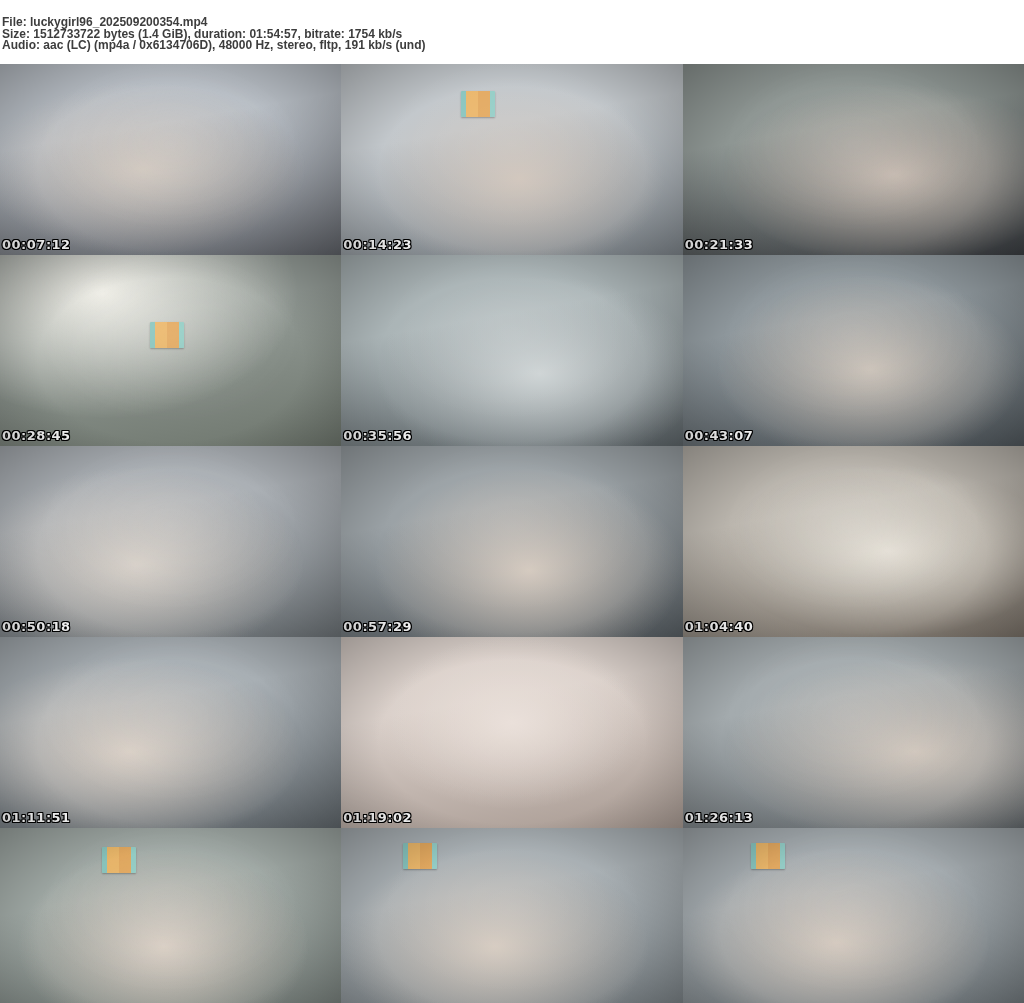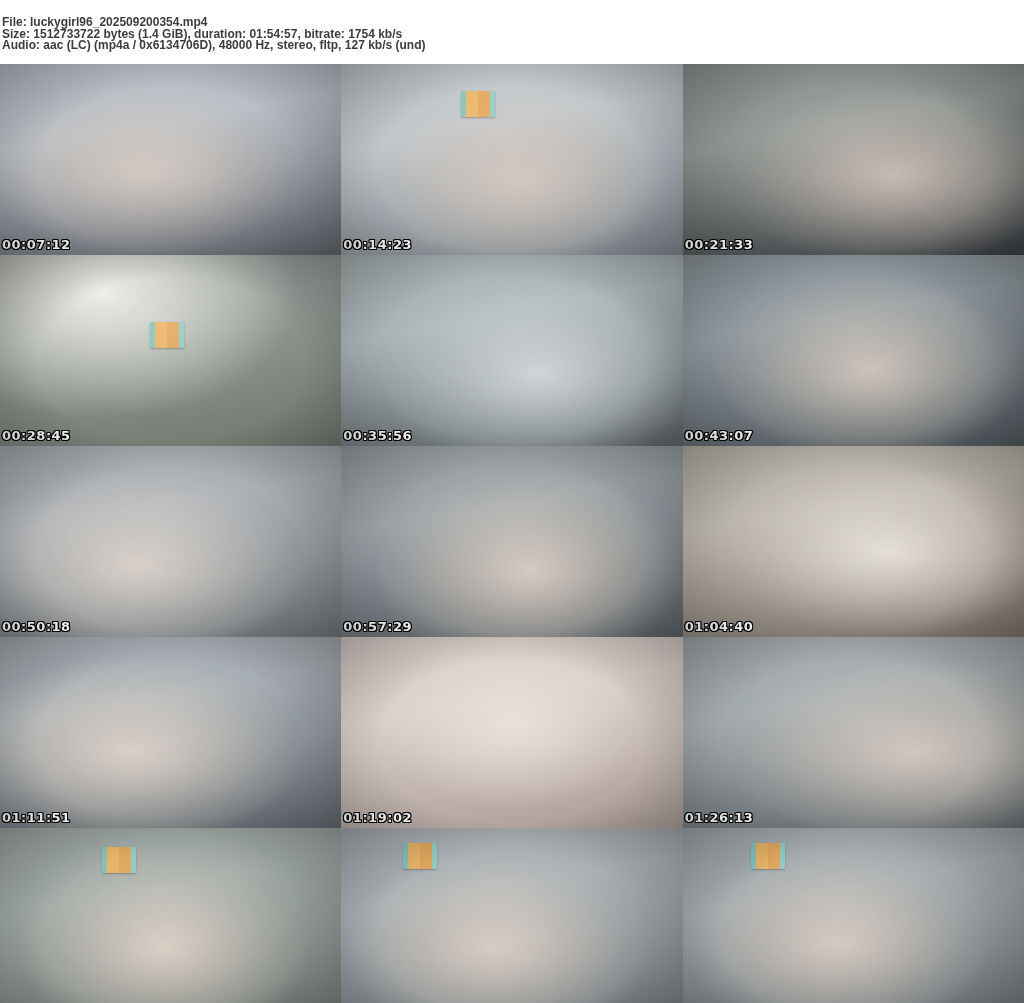--- a/index.html
+++ b/index.html
@@ -84,21 +84,21 @@
   }
 </style>
 </head>
 <body>
 
 <div class="page">
 
   <header class="meta-header">
     <div class="meta-line">File: luckygirl96_202509200354.mp4</div>
     <div class="meta-line">Size: 1512733722 bytes (1.4 GiB), duration: 01:54:57, bitrate: 1754 kb/s</div>
-    <div class="meta-line">Audio: aac (LC) (mp4a / 0x6134706D), 48000 Hz, stereo, fltp, 127 kb/s (und)</div>
+    <div class="meta-line">Audio: aac (LC) (mp4a / 0x6134706D), 48000 Hz, stereo, fltp, 191 kb/s (und)</div>
   </header>
 
   <div class="thumb-grid" id="thumb-grid">
       <div class="thumb" style="background: radial-gradient(at 42% 55%, rgb(207, 198, 189) 0%, rgba(0, 0, 0, 0) 58%), linear-gradient(170deg, rgb(183, 189, 196) 0%, rgb(183, 189, 196) 35%, rgb(93, 96, 102) 100%);">
         <span class="timestamp">00:07:12</span>
       </div>
       <div class="thumb" style="background: radial-gradient(at 52% 60%, rgb(207, 196, 186) 0%, rgba(0, 0, 0, 0) 58%), linear-gradient(170deg, rgb(194, 199, 203) 0%, rgb(194, 199, 203) 35%, rgb(123, 130, 136) 100%);">
         <span class="wall-art" style="left: 35%; top: 14%;"></span>
         <span class="timestamp">00:14:23</span>
       </div>

